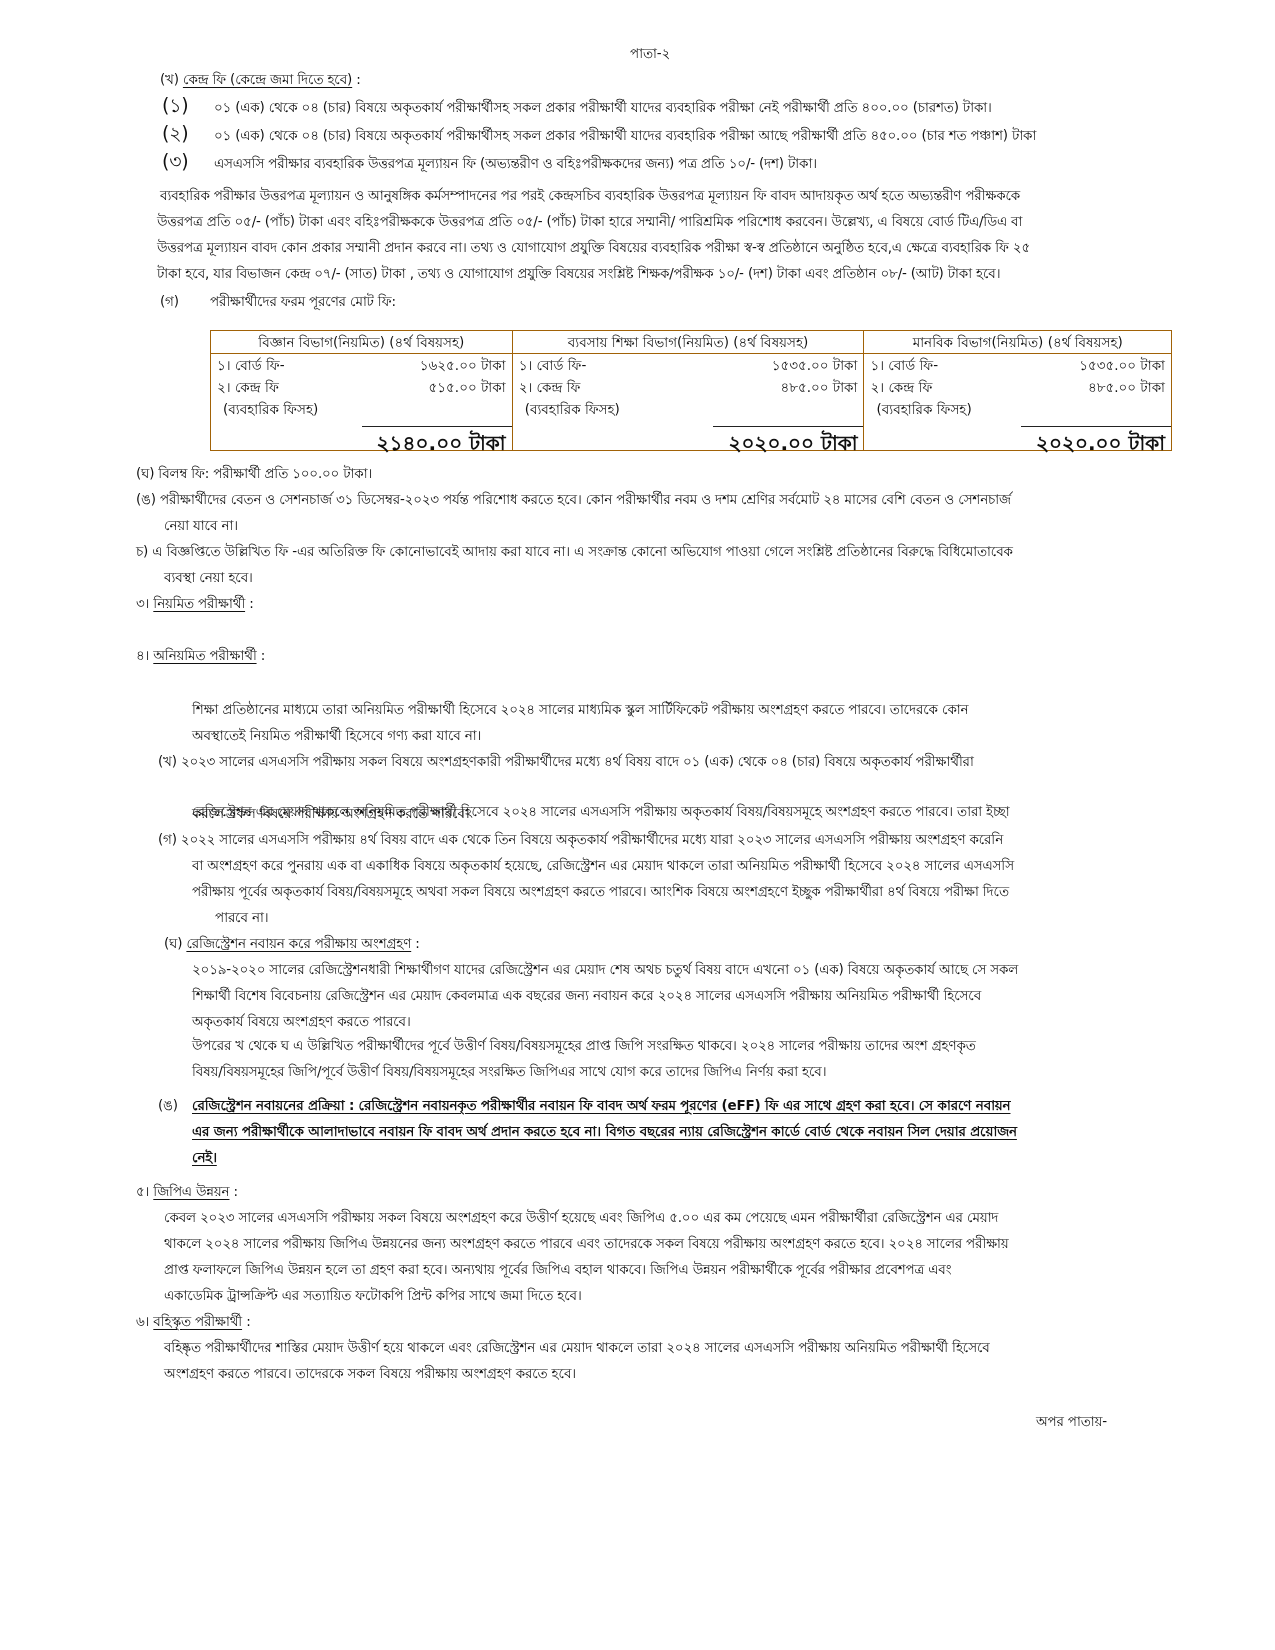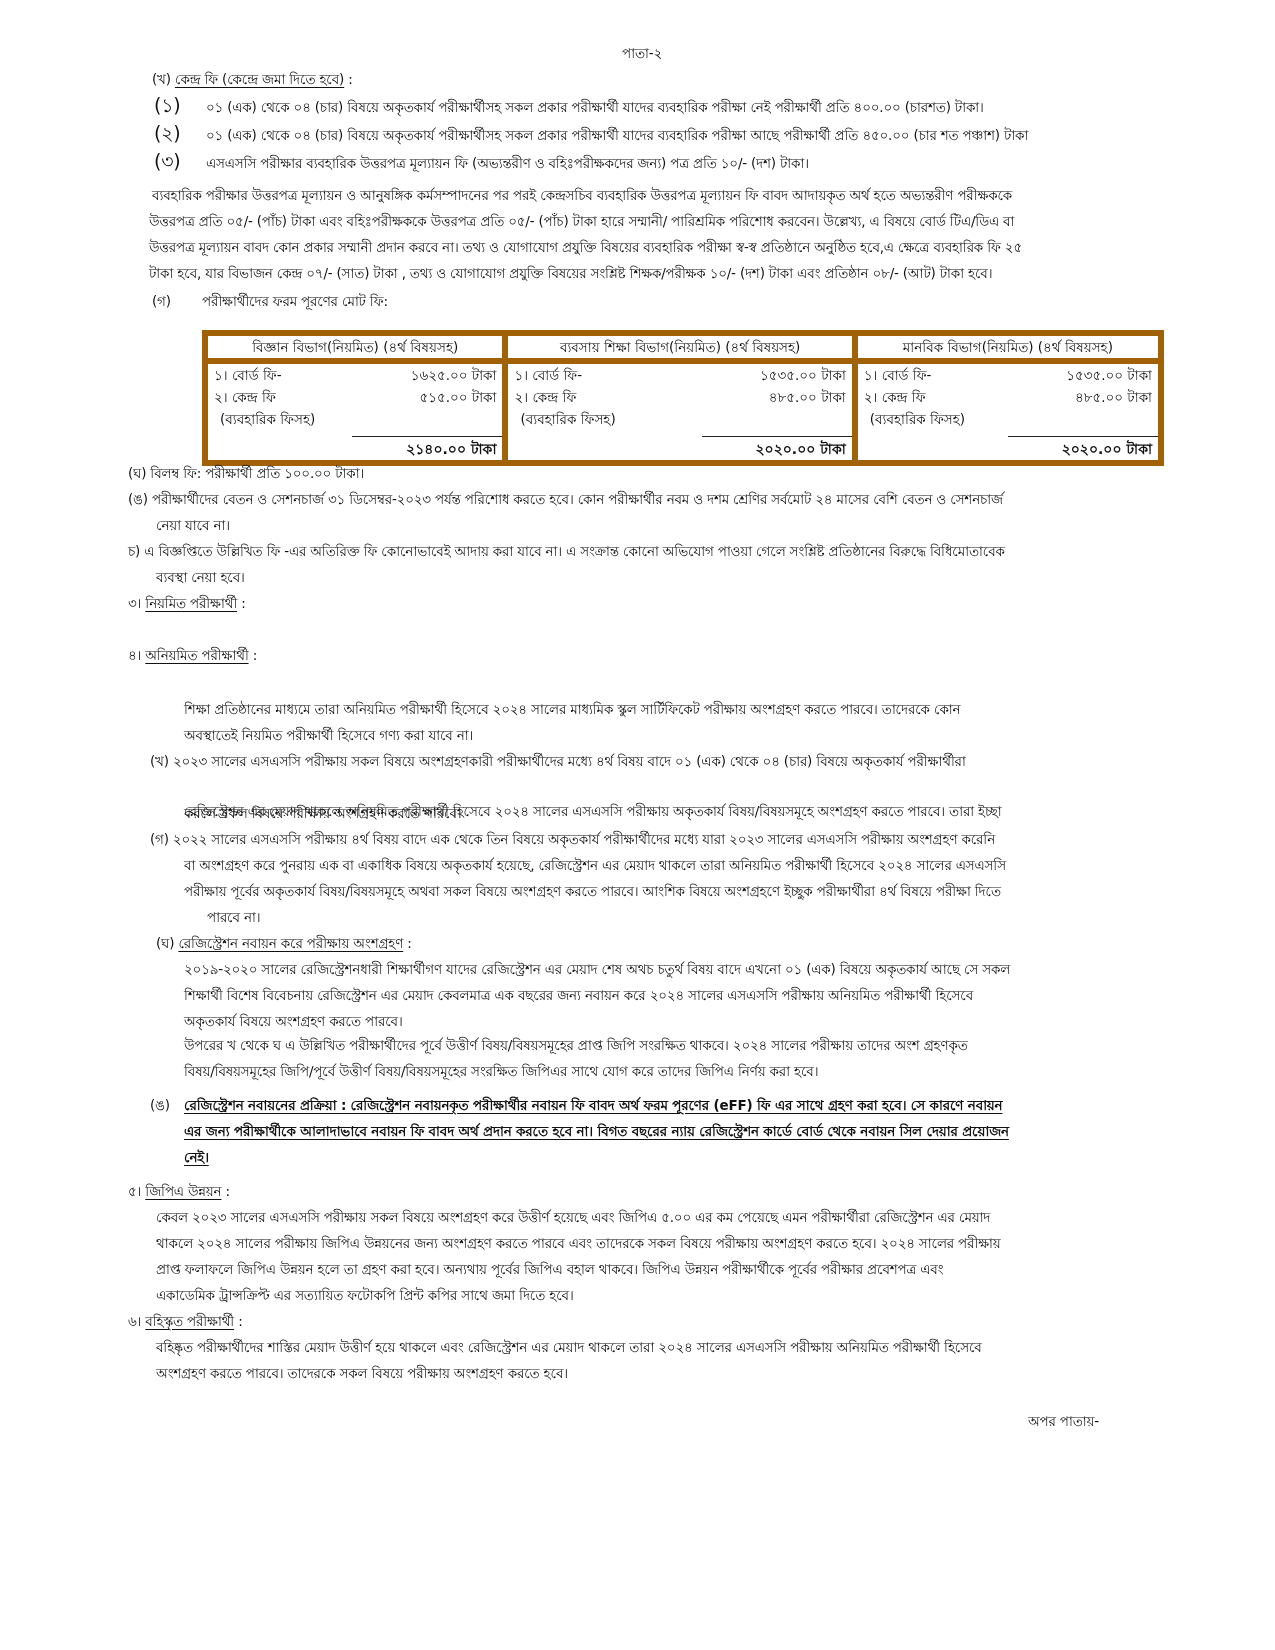--- a/index.html
+++ b/index.html
@@ -1,30 +1,30 @@
 <!DOCTYPE html>
 <html><head>
 <meta charset="utf-8">
 <style>
   html, body { margin: 0; padding: 0; background: #ffffff; }
   body { width: 1275px; height: 1650px; position: relative; overflow: hidden;
          font-family: "DejaVu Sans", "Liberation Sans", sans-serif; color: #111; }
-  .page { position: absolute; left: 4px; top: 0; width: 1133px; height: 1650px; }
+  .page { position: absolute; left: 12px; top: 0; width: 1133px; height: 1650px; }
   .line { position: absolute; font-size: 13.5px; line-height: 18px; white-space: nowrap; letter-spacing: -0.2px; }
   .u { text-decoration: underline; text-underline-offset: 3px; }
   .bold { font-weight: bold; }
   .bignum { font-size: 19px; }
   table.fees { position: absolute; left: 198px; top: 330px; width: 962px; border-collapse: collapse; font-size: 13.5px; }
-  table.fees td { border: 6px solid #a16207; vertical-align: top; padding: 0; }
+  table.fees td { border: 1px solid #a16207; vertical-align: top; padding: 0; }
   .th { text-align: center; height: 22px; line-height: 22px; }
   .cell { position: relative; height: 96px; }
   .row { position: absolute; left: 6px; right: 6px; height: 22px; line-height: 22px; }
   .row .amt { position: absolute; right: 0; top: 0; }
   .totline { position: absolute; right: 0; width: 150px; top: 72px; border-top: 1px solid #222; height: 0; }
-  .total { position: absolute; right: 6px; top: 74px; font-weight: bold; font-size: 14px; margin-left: 6px; }
+  .total { position: absolute; right: 6px; top: 74px; font-weight: bold; font-size: 20px; margin-left: 6px; }
 </style>
 </head>
 <body>
 
 <div class="page">
 
   <div class="line" style="left:618px; top:44px;">পাতা-২</div>
 
   <div class="line" style="left:148px; top:70px;">
     <span>(খ)</span>

